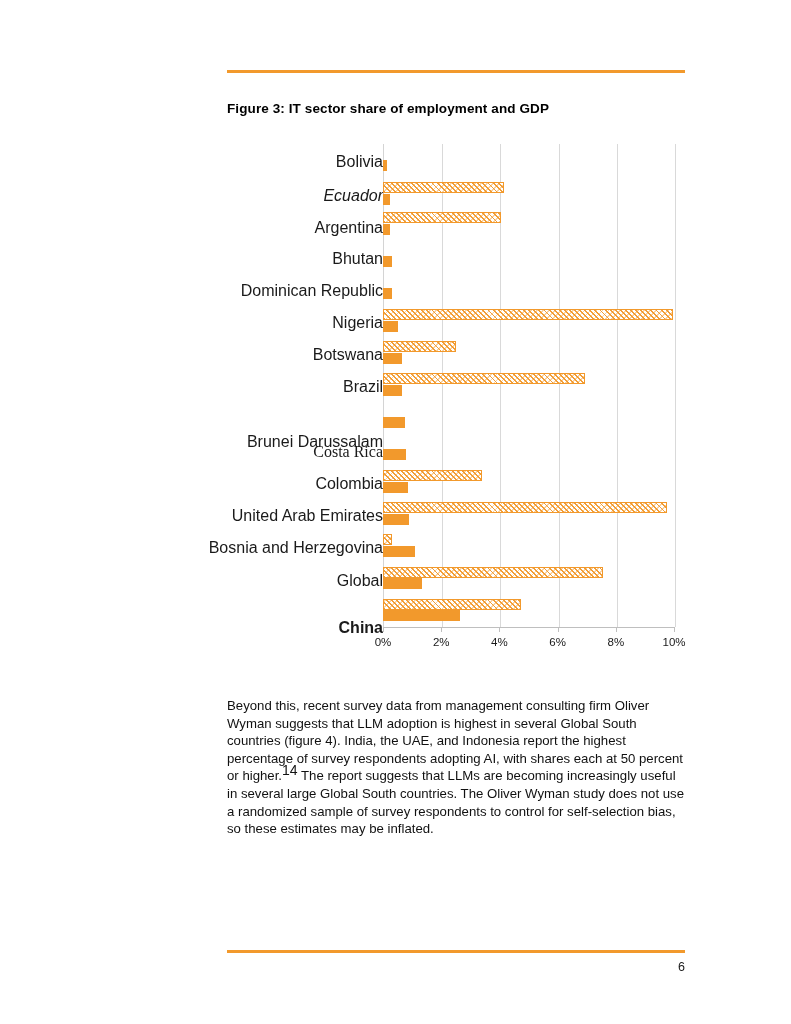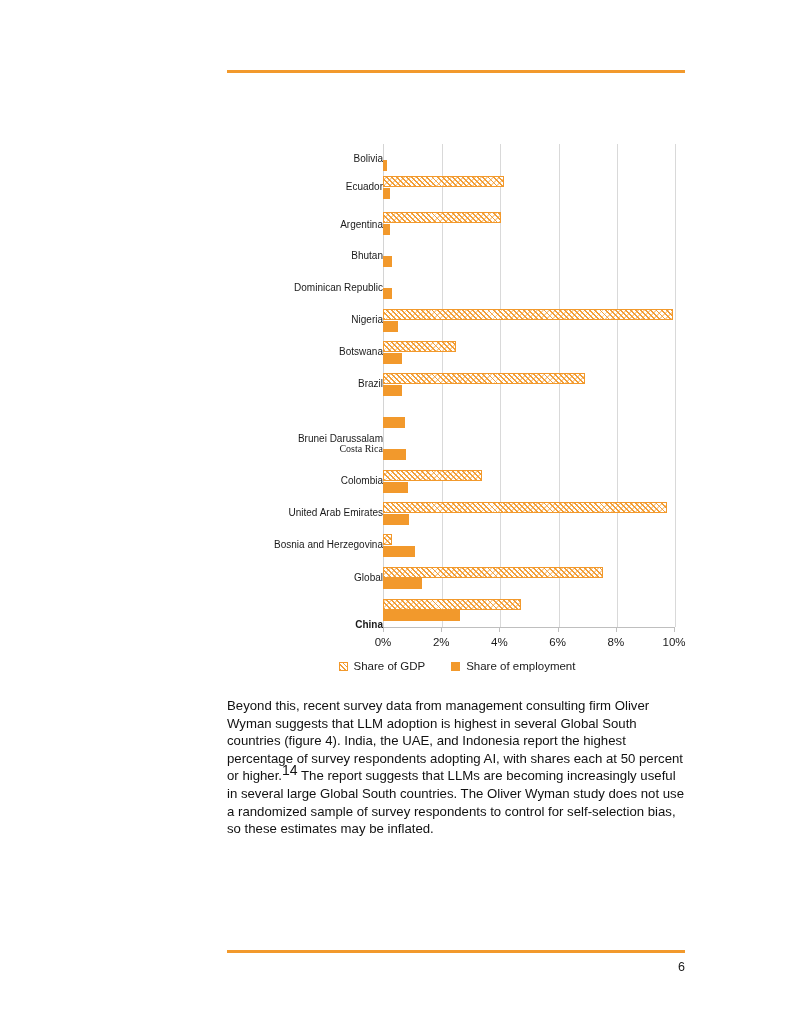--- a/index.html
+++ b/index.html
@@ -46,21 +46,21 @@
   }
   .tickmark{
     position:absolute;top:487px;width:1px;height:5px;background:#bfbfbf;
   }
 
   .row{
     position:absolute;left:0;right:0;
   }
   .cat-label{
     position:absolute;right:304px;
-    font-size:10px;color:#1a1a1a;
+    font-size:16px;color:#1a1a1a;
     text-align:left;white-space:nowrap;
     line-height:1;
   }
   .bar{
     position:absolute;height:11px;
   }
   .bar-emp{
     background:#F2992C;
   }
   .bar-gdp{
@@ -121,20 +121,21 @@
     font-size:12.5px;color:#1a1a1a;
   }
 </style>
 </head>
 <body>
 
 <div class="page">
 
   <div class="rule-top"></div>
 
+  <div class="fig-title">Figure 3: IT sector share of employment and GDP</div>
 
   <div class="chart">
     <div class="plot" id="plot-area">
         <div class="gridline" style="left: 58.2px;"></div>
         <div class="gridline" style="left: 116.4px;"></div>
         <div class="gridline" style="left: 174.6px;"></div>
         <div class="gridline" style="left: 232.8px;"></div>
         <div class="gridline" style="left: 291px;"></div>
       </div>
     <div class="axisline"></div>
@@ -144,21 +145,21 @@
         <div class="tickmark" style="left: 272.4px;"></div>
         <div class="tickmark" style="left: 330.6px;"></div>
         <div class="tickmark" style="left: 388.8px;"></div>
         <div class="tickmark" style="left: 447px;"></div>
       </div>
     <div id="rows-layer">
         <div class="row" style="top: 4px; height: 32.2px;">
           <div class="cat-label" style="top: 10.1px;">Bolivia</div>
           <div class="bar bar-emp" style="left: 156px; top: 15.6px; width: 4.365px;"></div>
         </div>
-        <div class="row" style="top: 32px; height: 32.2px;">
+        <div class="row" style="top: 38px; height: 32.2px; font-style: italic;">
           <div class="cat-label" style="top: 10.1px;">Ecuador</div>
           <div class="bar bar-gdp" style="left: 156px; top: 4.1px; width: 120.765px;"></div>
           <div class="bar bar-emp" style="left: 156px; top: 15.6px; width: 7.275px;"></div>
         </div>
         <div class="row" style="top: 68.4px; height: 32.2px;">
           <div class="cat-label" style="top: 12px;">Argentina</div>
           <div class="bar bar-gdp" style="left: 156px; top: 4.1px; width: 117.855px;"></div>
           <div class="bar bar-emp" style="left: 156px; top: 15.6px; width: 7.275px;"></div>
         </div>
         <div class="row" style="top: 100.6px; height: 32.2px;">
@@ -220,30 +221,20 @@
       </div>
     <div id="xlabels-layer">
         <div class="xtick" style="left: 156px;">0%</div>
         <div class="xtick" style="left: 214.2px;">2%</div>
         <div class="xtick" style="left: 272.4px;">4%</div>
         <div class="xtick" style="left: 330.6px;">6%</div>
         <div class="xtick" style="left: 388.8px;">8%</div>
         <div class="xtick" style="left: 447px;">10%</div>
       </div>
 
-    <div class="legend" id="legend">
-        <div class="legend-item">
-          <span class="swatch swatch-gdp"></span>
-          <span>Share of GDP</span>
-        </div>
-        <div class="legend-item">
-          <span class="swatch swatch-emp"></span>
-          <span>Share of employment</span>
-        </div>
-      </div>
   </div>
 
   <div class="body-text">
     <p><span>Beyond this, recent survey data from management consulting firm Oliver Wyman suggests that LLM adoption is highest in several Global South countries (figure 4). India, the UAE, and Indonesia report the highest percentage of survey respondents adopting AI, with shares each at 50 percent or higher.</span><sup>14</sup><span> The report suggests that LLMs are becoming increasingly useful in several large Global South countries. The Oliver Wyman study does not use a randomized sample of survey respondents to control for self-selection bias, so these estimates may be inflated.</span></p>
   </div>
 
   <div class="rule-bottom"></div>
   <div class="footer">
     <div class="footer-page">6</div>
   </div>

